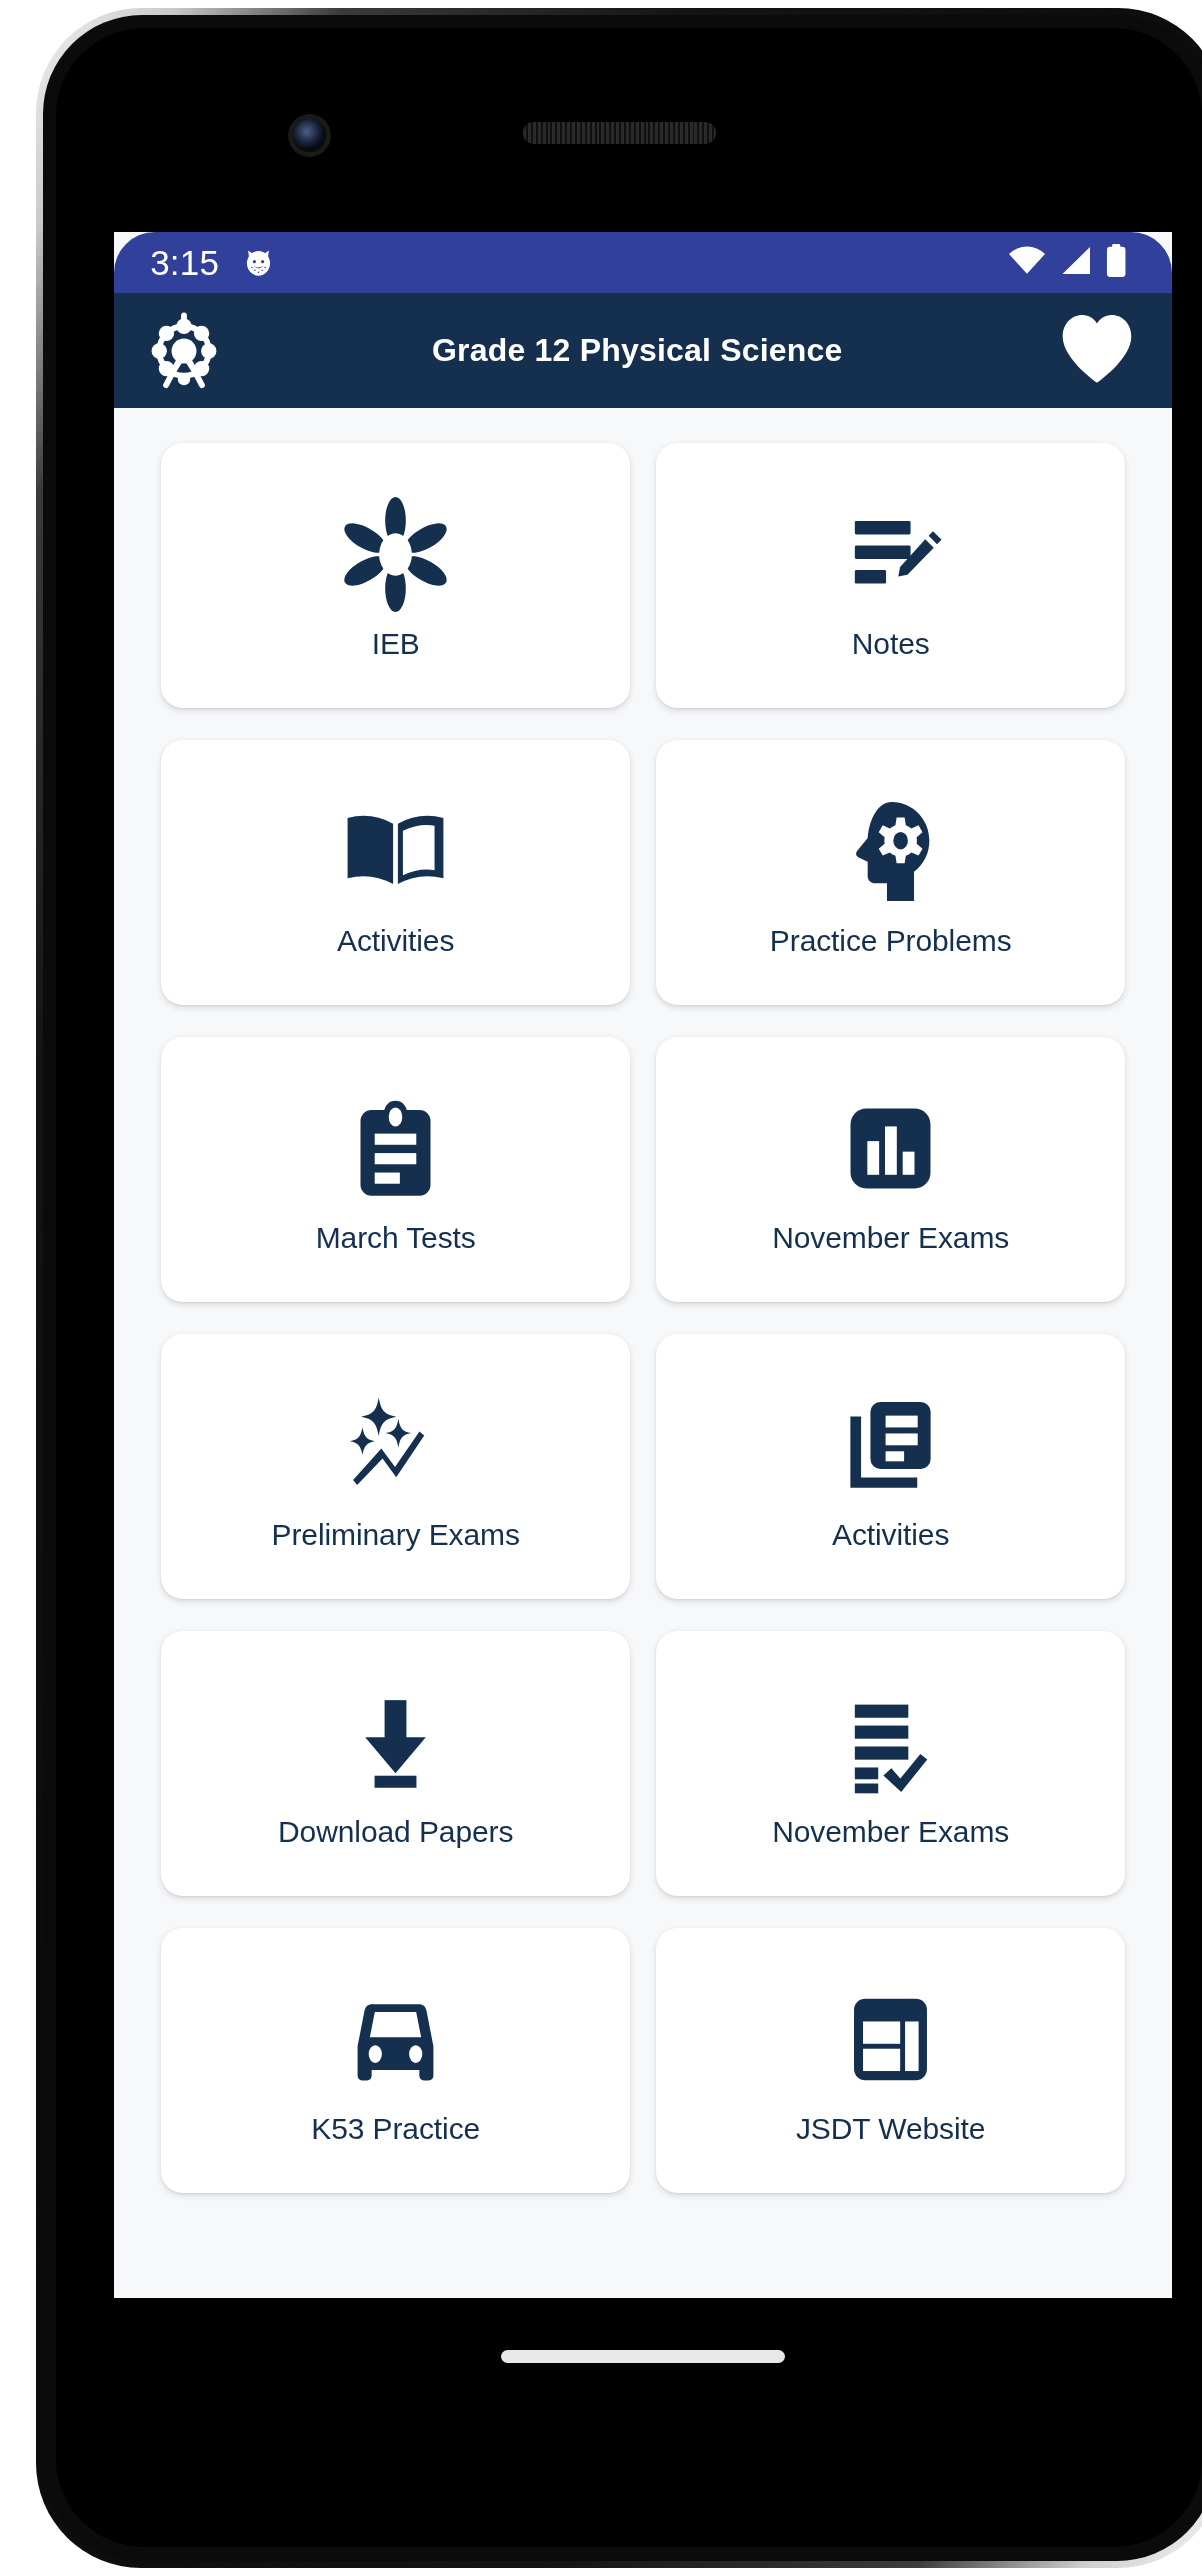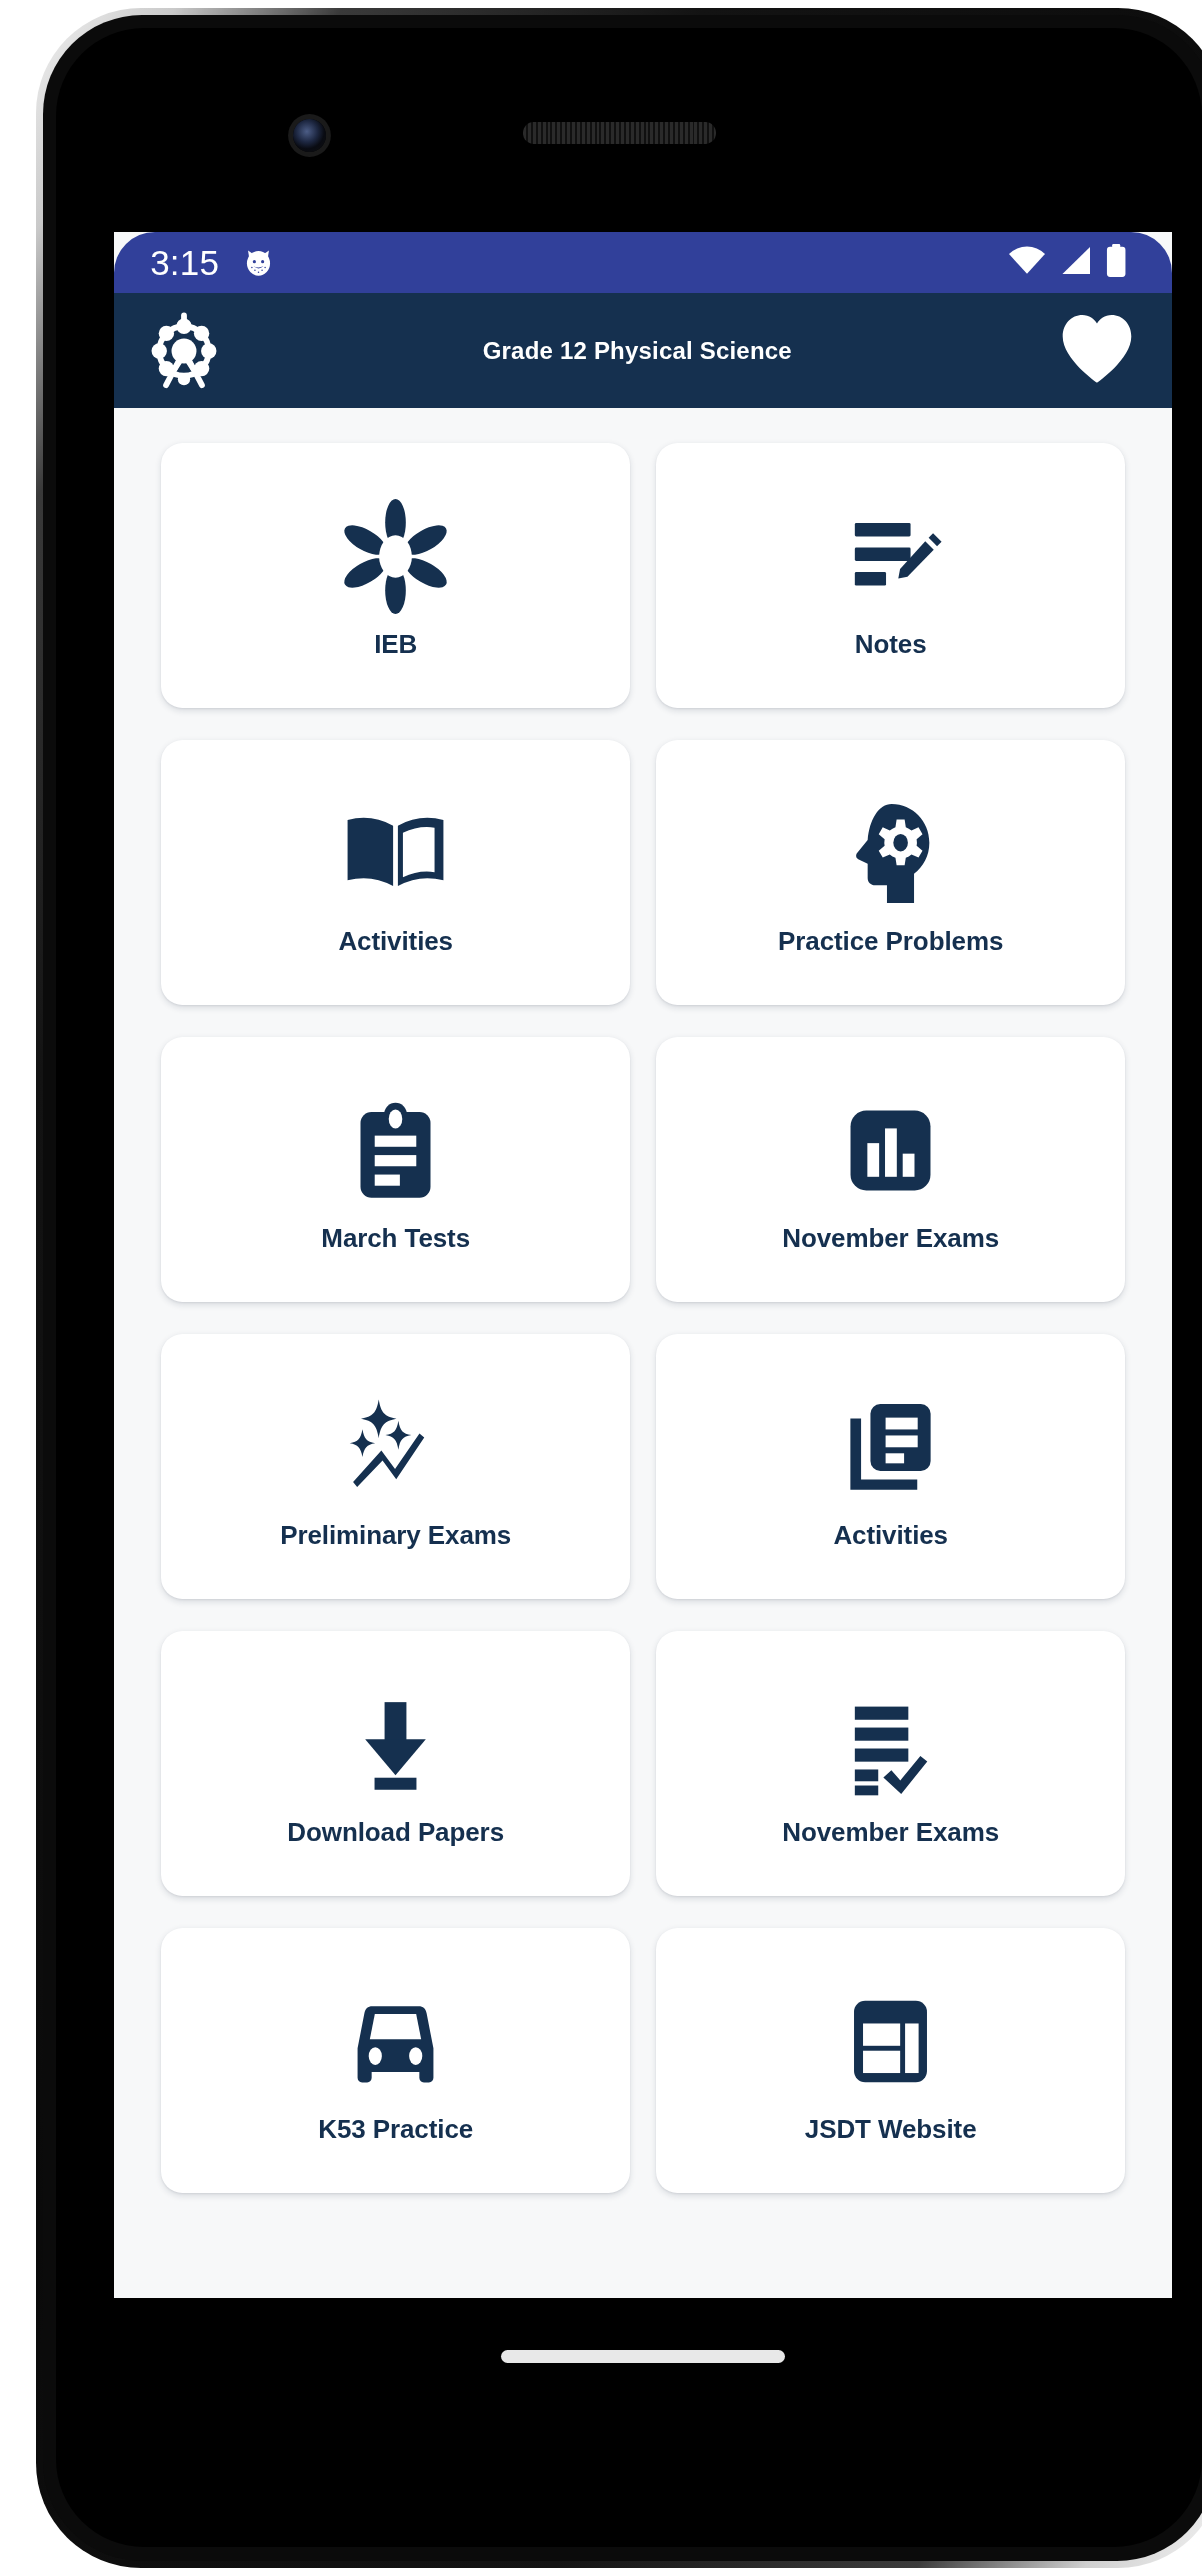--- a/index.html
+++ b/index.html
@@ -116,21 +116,21 @@
     background: #15304F;
     display: flex;
     align-items: center;
     padding: 0 33px 0 29px;
   }
   #app-logo { width: 82px; height: 82px; flex: 0 0 auto; }
   #app-title {
     flex: 1;
     text-align: center;
     color: #ffffff;
-    font-size: 24px;
+    font-size: 32px;
     font-weight: bold;
     letter-spacing: 0.2px;
     padding-right: 5.8px;
   }
   #favorite-button {
     width: 84px; height: 84px;
     flex: 0 0 auto;
     display: flex; align-items: center; justify-content: center;
     cursor: pointer;
   }
@@ -155,22 +155,22 @@
   }
   .menu-card-icon {
     height: 129px;
     display: flex;
     align-items: center;
     justify-content: center;
     margin-bottom: 7.8px;
   }
   .menu-card-icon svg { display: block; }
   .menu-card-label {
-    font-size: 26px;
-    font-weight: bold;
+    font-size: 30px;
+    font-weight: normal;
     color: #15304F;
     text-align: center;
     letter-spacing: -0.1px;
   }
 
   
   #home-indicator-area {
     position: absolute;
     left: 58px;
     top: 2270px;

